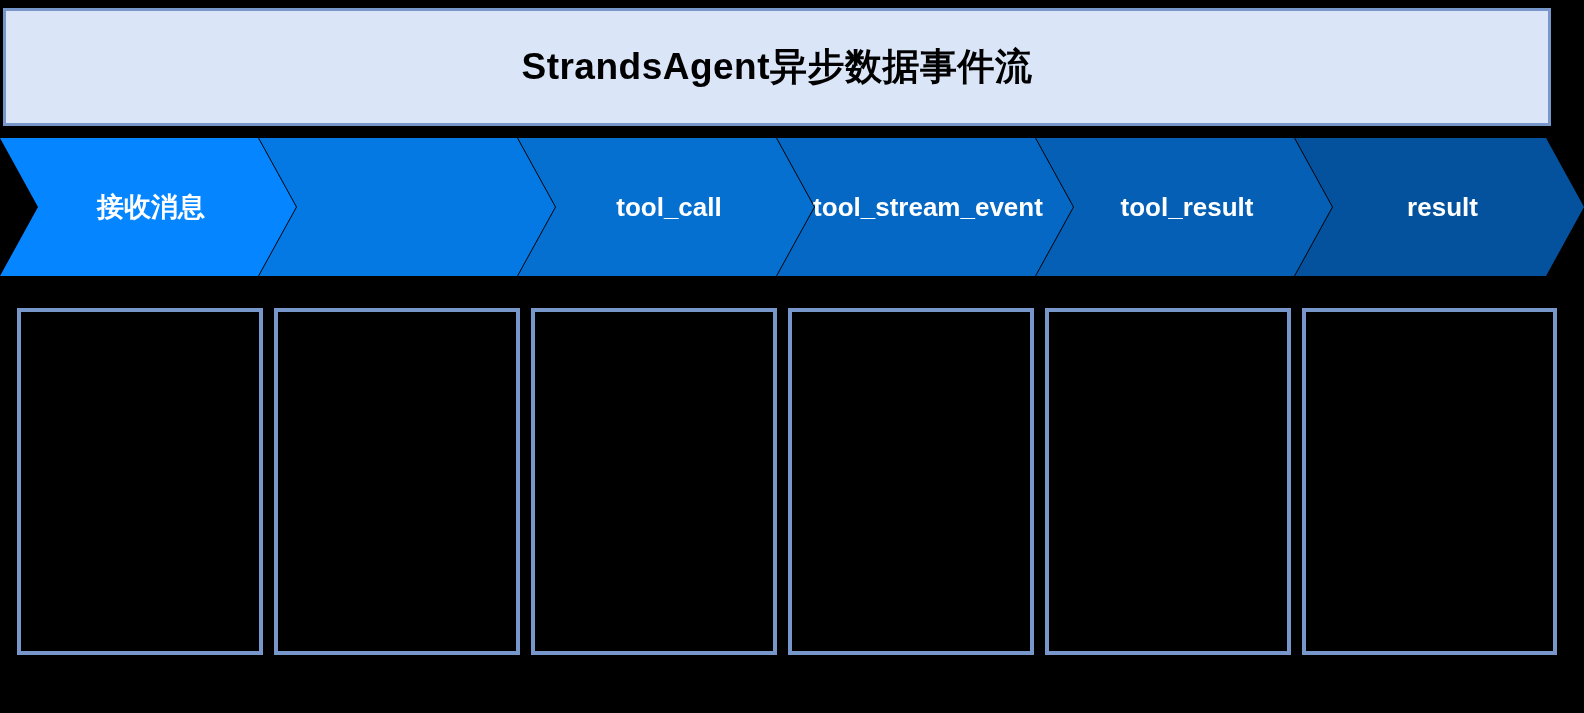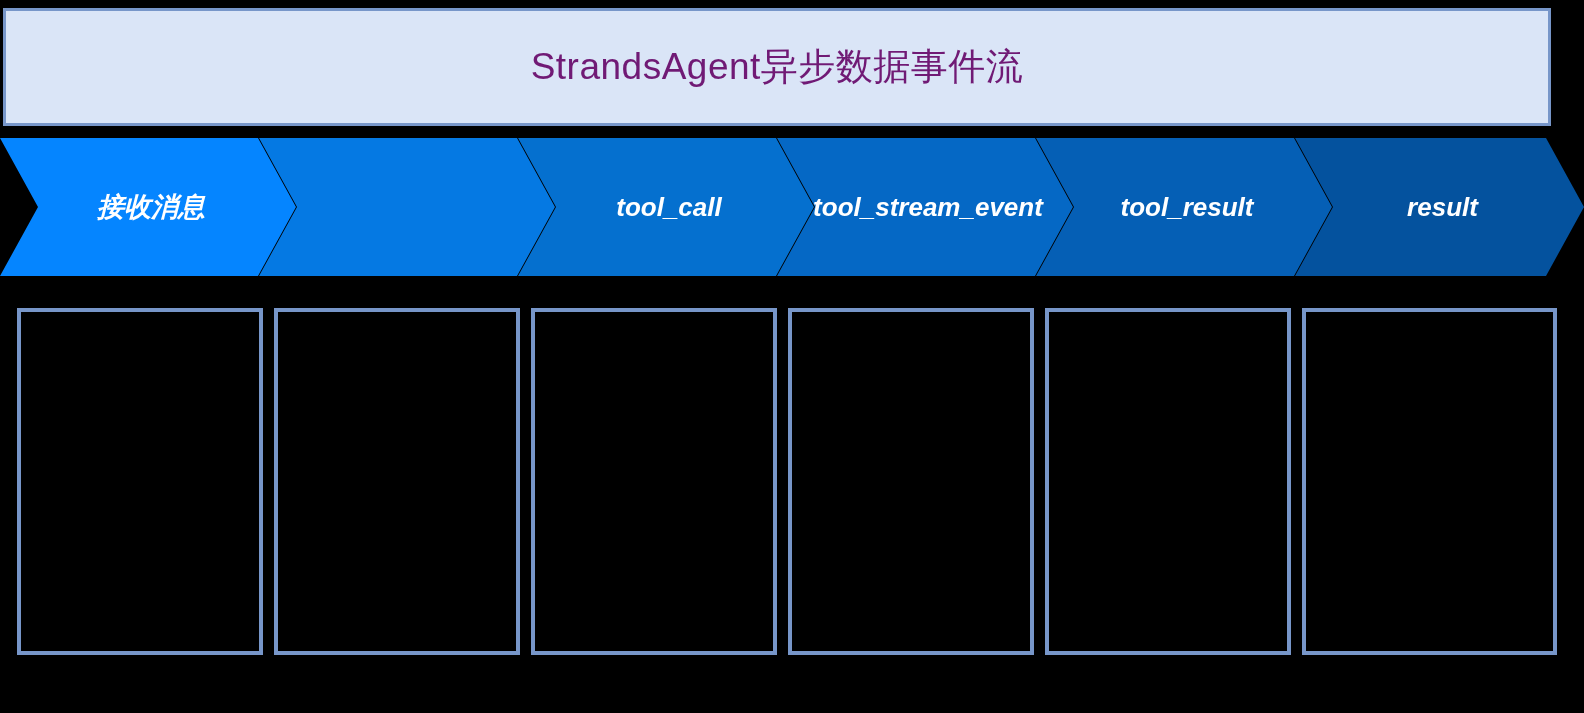--- a/index.html
+++ b/index.html
@@ -24,22 +24,22 @@
     height: 118px;
     box-sizing: border-box;
     background: #dae5f7;
     border: 3px solid #7796c9;
     display: flex;
     align-items: center;
     justify-content: center;
   }
   #title-banner .title-text {
     font-size: 37px;
-    font-weight: normal;
-    color: #701a75;
+    font-weight: bold;
+    color: #000000;
     letter-spacing: 0.5px;
     white-space: nowrap;
   }
 
   
   #chevron-row {
     position: absolute;
     left: 0;
     top: 138px;
     width: 1584px;
@@ -57,21 +57,20 @@
   .chevron .chevron-label {
     color: #ffffff;
     font-size: 26px;
     font-weight: bold;
     white-space: nowrap;
     position: relative;
     z-index: 2;
     text-align: center;
     line-height: 1;
     margin-left: 6px;
-    font-style: italic;
   }
   .chevron.cjk .chevron-label {
     font-size: 27px;
   }
 
   
   .chev-shape {
     position: absolute;
     left: 0;
     top: 0;

